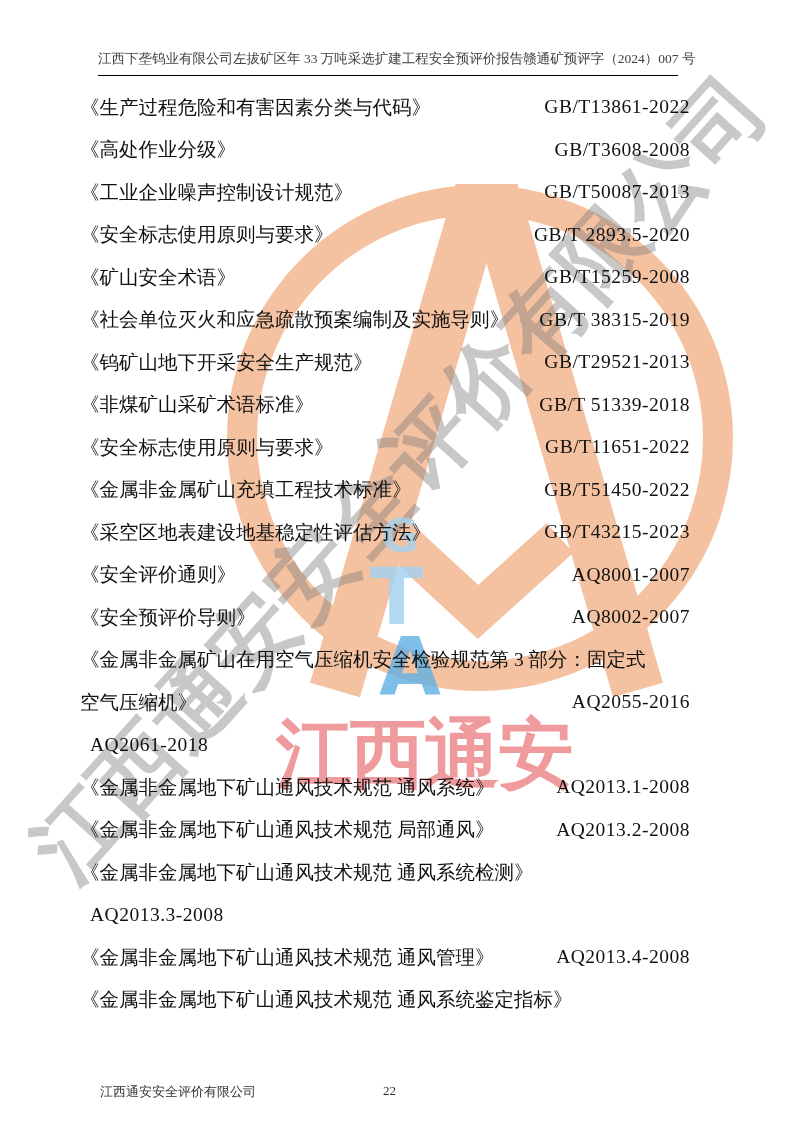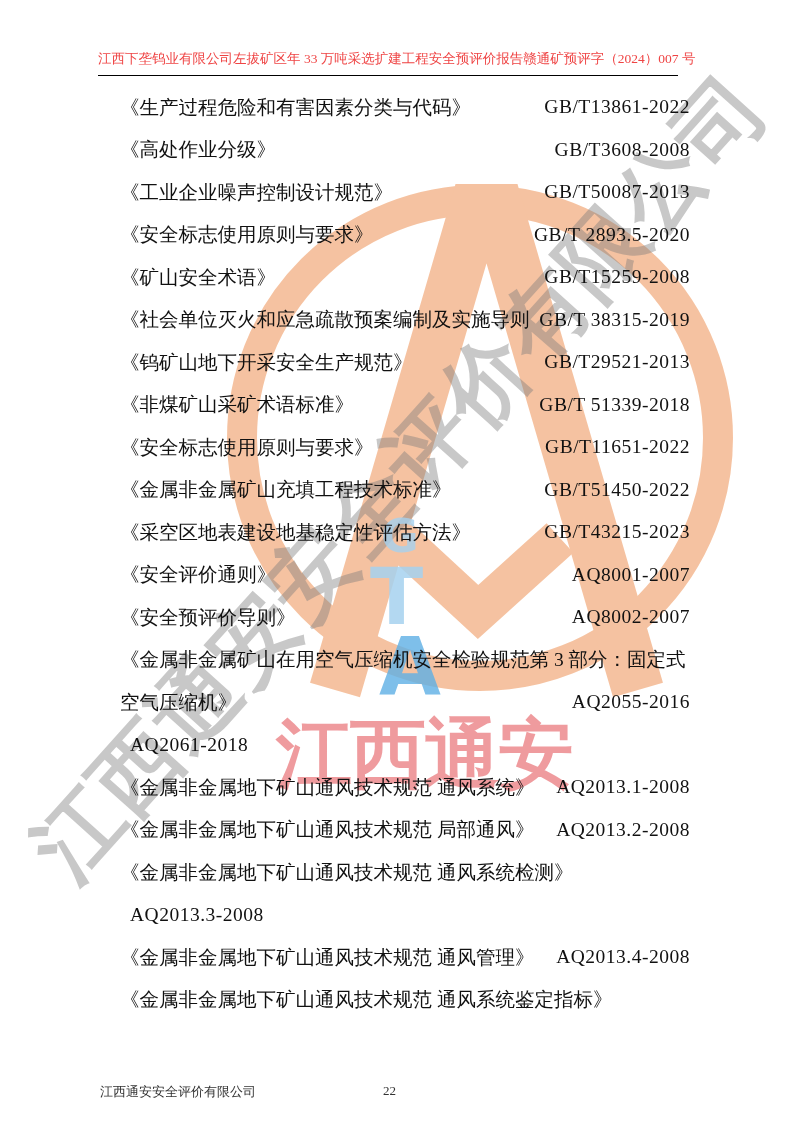--- a/index.html
+++ b/index.html
@@ -31,25 +31,25 @@
     left:276px;top:716px;z-index:4;
     font-family:Liberation Sans, sans-serif;
     font-size:76px;font-weight:bold;letter-spacing:-2px;line-height:1;
     color:var(--wm-red);opacity:.5;white-space:nowrap;
   }
   
   .content{position:relative;z-index:10;}
   .doc-header{
     margin:50px 122px 0 98px;
     display:flex;justify-content:space-between;align-items:flex-end;
-    font-size:13.5px;color:#ef4444;
+    font-size:13.5px;color:#404040;
     border-bottom:1.5px solid #000;
     padding-bottom:7px;white-space:nowrap;
   }
-  .standards{padding:10px 110px 0 120px;}
+  .standards{padding:10px 110px 0 80px;}
   .row{
     display:flex;justify-content:space-between;align-items:center;
     height:42.5px;font-size:19.5px;white-space:nowrap;
   }
   .row .title{flex-shrink:1;overflow:hidden;}
   .row .code{flex-shrink:0;margin-left:10px;letter-spacing:.5px;}
   .row.text{justify-content:flex-start;}
   .row.code-only{justify-content:flex-start;padding-right:28px;}
   .doc-footer{
     position:absolute;left:0;right:0;top:1033px;

